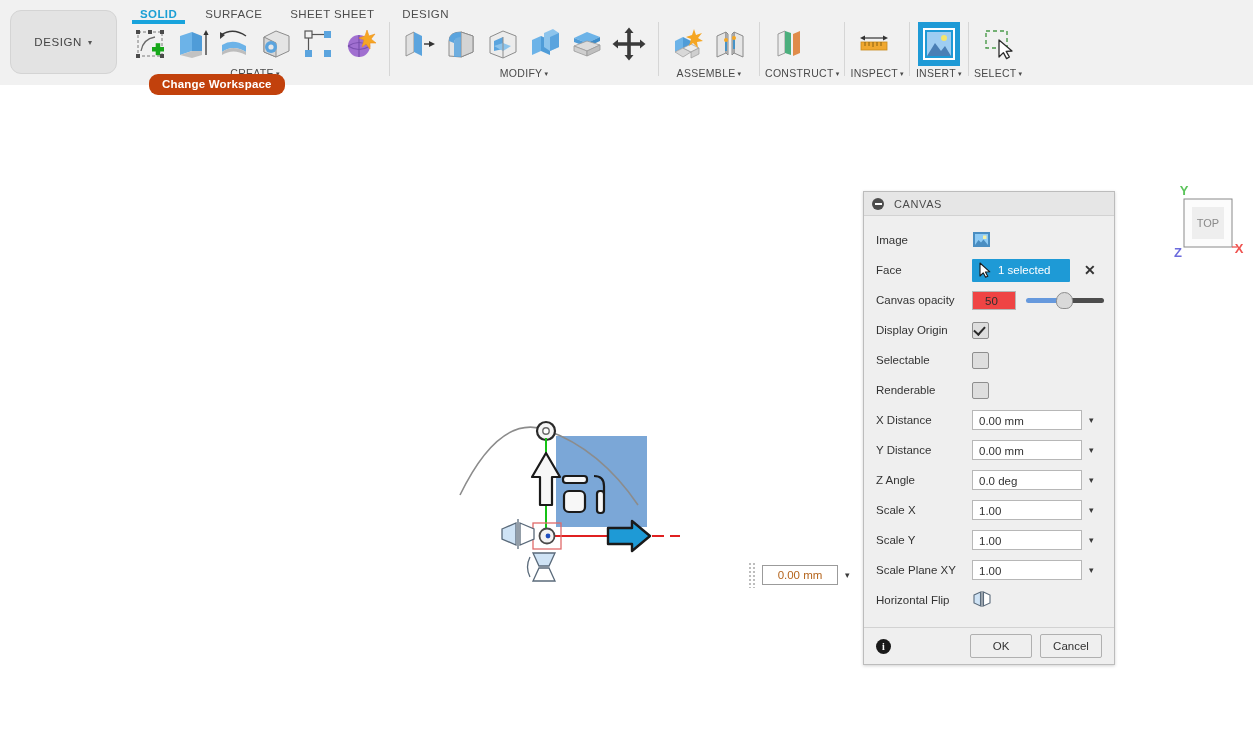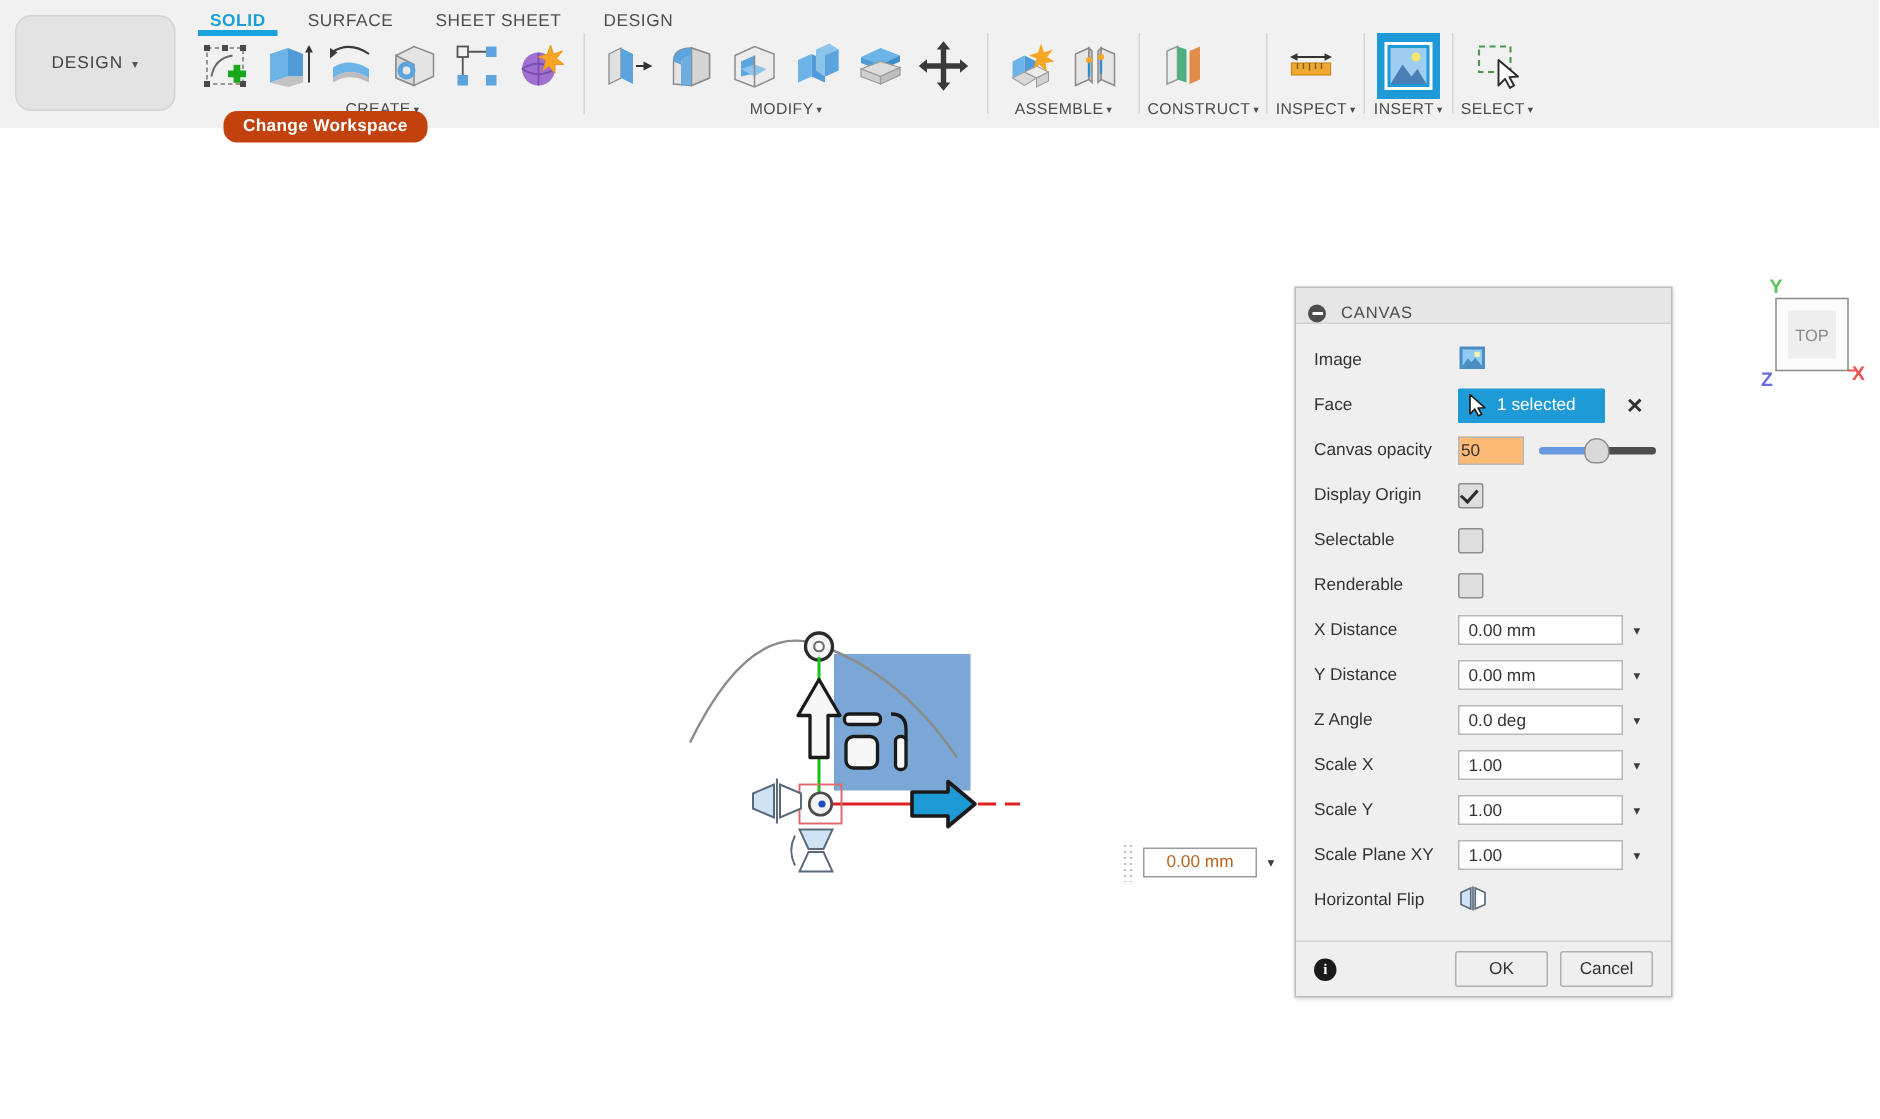--- a/index.html
+++ b/index.html
@@ -139,41 +139,41 @@
 
   
   .dialog {
     position: absolute; left: 863px; top: 191px; width: 250px;
     background: #efefef; border: 1px solid #bcbcbc;
     box-shadow: 0 1px 3px rgba(0,0,0,.18);
     font-size: 11.5px; color: #2f2f2f;
   }
   .dlg-head {
     height: 23px; background:#e6e6e6; border-bottom:1px solid #d2d2d2;
-    display:flex; align-items:flex-end; padding-left:8px;
+    display:flex; align-items:center; padding-left:8px;
   }
   .dlg-min { width:12px;height:12px;border-radius:50%;background:#4d4d4d; position:relative;}
   .dlg-min:after{content:"";position:absolute;left:2.5px;top:5px;width:7px;height:2px;background:#fff;}
   .dlg-title { margin-left:10px; font-size:11px; color:#4b4b4b; letter-spacing:.6px;}
   .dlg-body { padding: 9px 0 12px 0; }
   .row { display:flex; align-items:center; min-height:30px; padding-left:12px;}
   .row .lbl { width:96px; flex:0 0 96px; color:#333; font-size:11.5px;}
   .inp {
     width:110px; height:20px; background:#fff; border:1px solid #b7b7b7;
     font-size:11.5px; color:#333; line-height:20px; padding-left:6px; box-sizing:border-box;
   }
   .inp-wrap { display:flex; align-items:center; }
   .inp-caret { margin-left:7px; font-size:9px; color:#3b3b3b; }
   .sel-btn {
     background:#1e9ad6; color:#fff; height:23px; min-width:82px; display:flex;
     align-items:center; padding:0 10px 0 6px; font-size:11.5px; border-radius:1px;
   }
   .sel-x { margin-left:14px; font-size:14px; color:#333; font-weight:bold; line-height:1;}
-  .opac-val { width:44px; height:19px; background:#fdba74; border:1px solid #b7b7b7;
-     font-size:11.5px; line-height:19px; padding-left:1px; box-sizing:border-box; }
+  .opac-val { width:44px; height:19px; background:#ef4444; border:1px solid #b7b7b7;
+     font-size:11.5px; line-height:19px; padding-left:12px; box-sizing:border-box; }
   .slider { position:relative; width:78px; height:6px; margin-left:10px; }
   .slider .track-l { position:absolute; left:0; top:1px; width:38px; height:5px; background:#6699dd; border-radius:3px;}
   .slider .track-r { position:absolute; left:36px; top:1px; width:42px; height:5px; background:#4d4d4d; border-radius:3px;}
   .slider .knob { position:absolute; left:30px; top:-5px; width:15px; height:15px; background:#d9d9d9;
      border:1px solid #8e8e8e; border-radius: 50% 50% 40% 40%; }
   .cbx { width:15px;height:15px;border:1px solid #8e8e8e; background:#dedede; border-radius:2px; position:relative;}
   .cbx.checked:after{ content:"";position:absolute;left:3px;top:1px;width:5px;height:9px;
      border:solid #2b2b2b; border-width:0 2px 2px 0; transform:rotate(42deg);}
   .dlg-foot {
     border-top:1px solid #d2d2d2; height:36px; display:flex; align-items:center;

